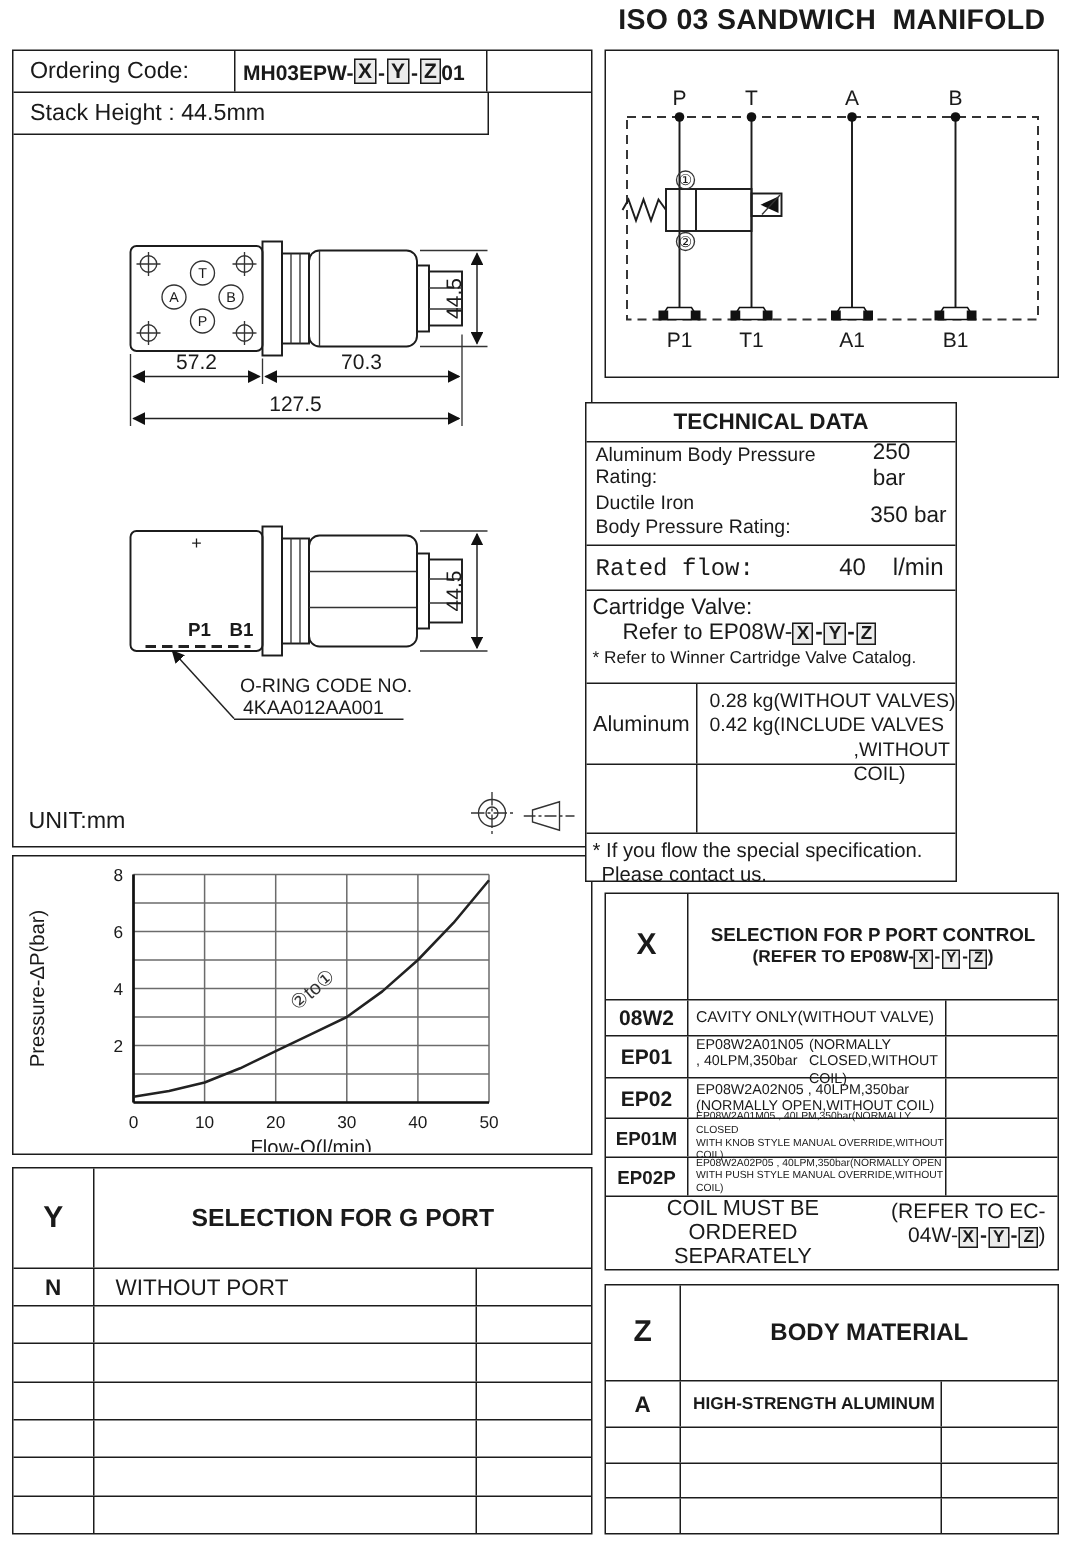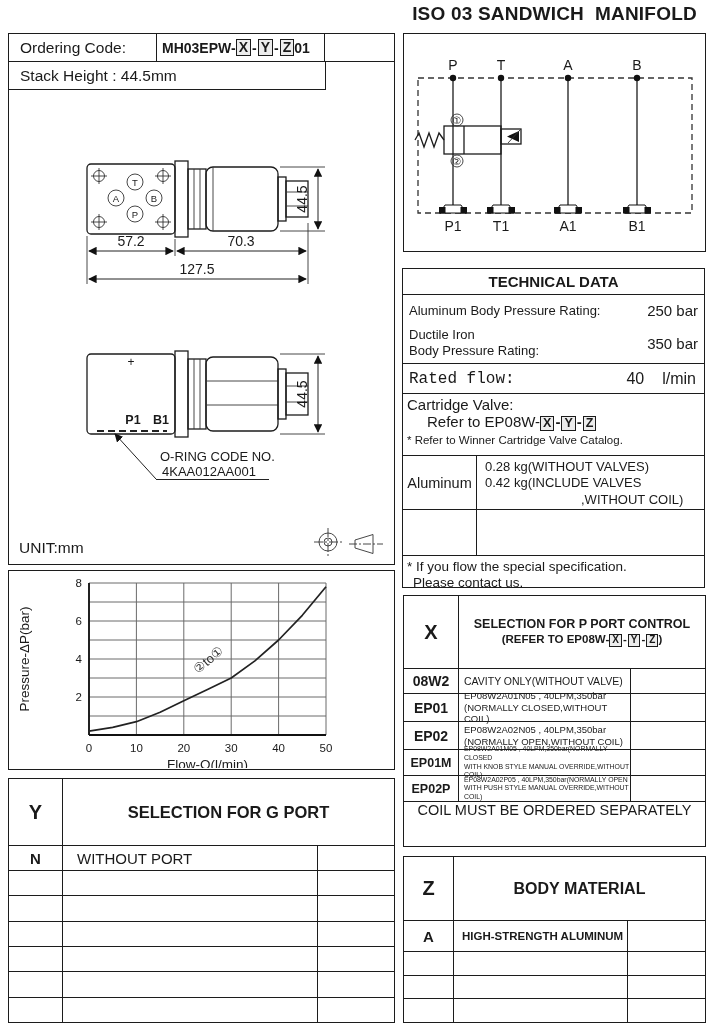--- a/index.html
+++ b/index.html
@@ -283,21 +283,21 @@
         <use href="#pad" transform="translate(97,175)"></use>
       <use href="#pad" transform="translate(164,175)"></use>
         <use href="#pad" transform="translate(233,175)"></use>
       <text x="49" y="197" text-anchor="middle" class="ptxt">P1</text>
       <text x="97" y="197" text-anchor="middle" class="ptxt">T1</text>
       <text x="164" y="197" text-anchor="middle" class="ptxt">A1</text>
       <text x="233" y="197" text-anchor="middle" class="ptxt">B1</text>
     </svg>
   </div>
 
-  <div class="abs bx" style="left:402px;top:268px;width:303px;height:320px;">
+  <div class="abs bx" style="left:390px;top:268px;width:248px;height:320px;">
     <div class="abs cen bold" style="left:0;top:0;width:100%;height:26px;display:flex;align-items:center;justify-content:center;font-size:15px;border-bottom:1.4px solid #1c1c1c;box-sizing:border-box;">TECHNICAL DATA</div>
     <div class="abs" style="left:0;top:28px;width:100%;height:26px;display:flex;align-items:center;justify-content:space-between;box-sizing:border-box;padding:0 6px;">
       <span style="font-size:13px;">Aluminum Body Pressure Rating:</span>
       <span style="font-size:15px;">250 bar</span>
     </div>
     <div class="abs" style="left:0;top:54px;width:100%;height:41px;display:flex;align-items:center;justify-content:space-between;box-sizing:border-box;padding:0 6px;border-bottom:1.4px solid #1c1c1c;">
       <span style="font-size:13px;line-height:1.25;">
         <span>Ductile Iron</span><br><span>Body Pressure Rating:</span>
       </span>
       <span style="font-size:15px;">350 bar</span>
@@ -345,21 +345,21 @@
         </div>
       </div>
     </div>
     <div class="trow" style="height:25px;">
       <div class="tc br cen bold" style="width:55px;font-size:14px;">08W2</div>
       <div class="tc br" style="width:172px;padding-left:5px;font-size:10.5px;">CAVITY ONLY(WITHOUT VALVE)</div>
       <div class="tc" style="flex:1;"></div>
     </div>
     <div class="trow" style="height:28px;">
       <div class="tc br cen bold" style="width:55px;font-size:14px;">EP01</div>
-      <div class="tc br" style="width:172px;flex-direction:column;align-items:flex-start;justify-content:center;padding-left:5px;font-size:9.5px;line-height:1.2;">
+      <div class="tc br" style="width:172px;flex-direction:row;align-items:flex-start;justify-content:center;padding-left:5px;font-size:9.5px;line-height:1.2;">
         <div>EP08W2A01N05 , 40LPM,350bar</div>
           <div>(NORMALLY CLOSED,WITHOUT COIL)</div>
       </div>
       <div class="tc" style="flex:1;"></div>
     </div>
     <div class="trow" style="height:28px;">
       <div class="tc br cen bold" style="width:55px;font-size:14px;">EP02</div>
       <div class="tc br" style="width:172px;flex-direction:column;align-items:flex-start;justify-content:center;padding-left:5px;font-size:9.5px;line-height:1.2;">
         <div>EP08W2A02N05 , 40LPM,350bar</div>
           <div>(NORMALLY OPEN,WITHOUT COIL)</div>
@@ -377,20 +377,23 @@
     <div class="trow" style="height:26px;">
       <div class="tc br cen bold" style="width:55px;font-size:12.5px;">EP02P</div>
       <div class="tc br" style="width:172px;flex-direction:column;align-items:flex-start;justify-content:center;padding-left:5px;font-size:6.9px;line-height:1.25;">
         <div>EP08W2A02P05 , 40LPM,350bar(NORMALLY OPEN</div>
           <div>WITH PUSH STYLE MANUAL OVERRIDE,WITHOUT COIL)</div>
       </div>
       <div class="tc" style="flex:1;"></div>
     </div>
     <div class="trow" style="flex:1;flex-direction:row;justify-content:center;padding:0 8px;box-sizing:border-box;">
       <div style="font-size:14.5px;text-align:center;">COIL MUST BE ORDERED SEPARATELY</div>
+      <div style="font-size:14px;text-align:right;margin-top:1px;">
+        <span>(REFER TO EC-04W-</span><span class="cb" style="font-size:11.5px;">X</span><span class="cs">-</span><span class="cb" style="font-size:11.5px;">Y</span><span class="cs">-</span><span class="cb" style="font-size:11.5px;">Z</span><span>)</span>
+      </div>
     </div>
   </div>
 
   <div class="abs bx tbl" style="left:403px;top:856px;width:303px;height:167px;">
     <div class="trow" style="height:63px;">
       <div class="tc br cen bold" style="width:50px;font-size:20px;">Z</div>
       <div class="tc cen bold" style="flex:1;font-size:16px;">BODY MATERIAL</div>
     </div>
     <div class="trow" style="height:31px;">
       <div class="tc br cen bold" style="width:50px;font-size:15px;">A</div>

